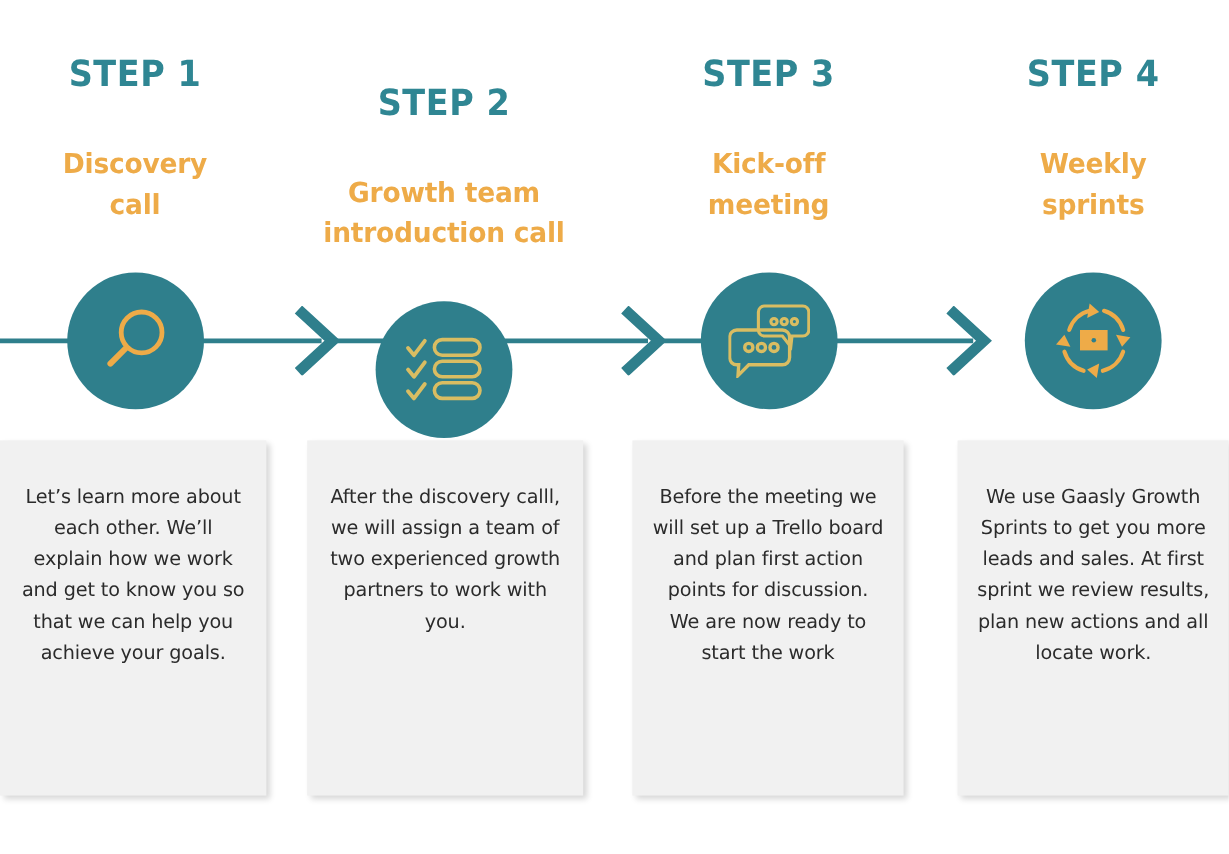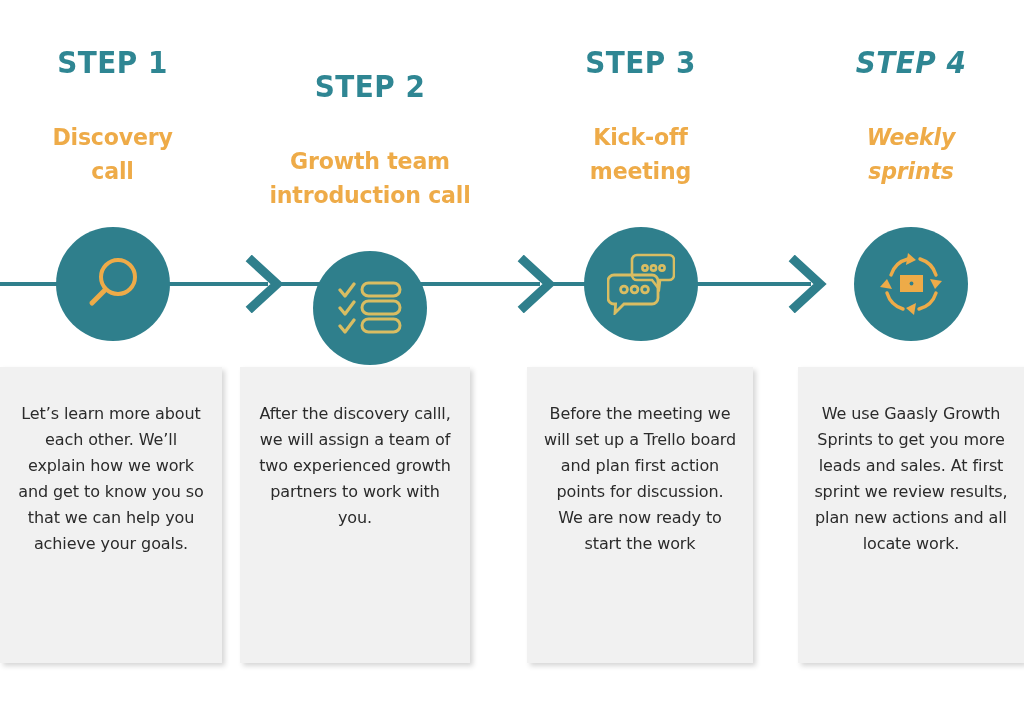--- a/index.html
+++ b/index.html
@@ -25,21 +25,21 @@
 
   
   .col {
     position: absolute;
     top: 0;
     height: 712px;
   }
   .col-1 { left: 0px;   width: 225px; }
   .col-2 { left: 255px; width: 230px; margin-top: 24px; }
   .col-3 { left: 527px; width: 227px; }
-  .col-4 { left: 798px; width: 226px; font-style: italic; }
+  .col-4 { left: 798px; width: 226px; }
 
   
   .step-label {
     position: absolute;
     top: 48px;
     left: 0;
     width: 100%;
     text-align: center;
     color: #2f8693;
     font-family: "DejaVu Sans", sans-serif;
@@ -113,21 +113,21 @@
     padding: 34px 16px 28px 16px;
     text-align: center;
     color: #2b2b2b;
     font-family: "DejaVu Sans", sans-serif;
     font-size: 16px;
     line-height: 1.62;
     letter-spacing: -0.1px;
     white-space: pre-line;
   }
   .card-1 { left: 0px;   top: 367px; width: 222px; height: 296px; }
-  .card-2 { left: 240px; width: 230px; top: 367px; height: 296px; }
+  .card-2 { left: 256px; width: 230px; top: 367px; height: 296px; }
   .card-3 { left: 527px; width: 226px; top: 367px; height: 296px; }
   .card-4 { left: 798px; width: 226px; top: 367px; height: 296px; }
 </style>
 </head>
 <body>
 
 <div class="board">
 
   <div class="arrow arrow-1">
     <svg width="300" height="58" viewBox="0 0 300 58" aria-hidden="true">

